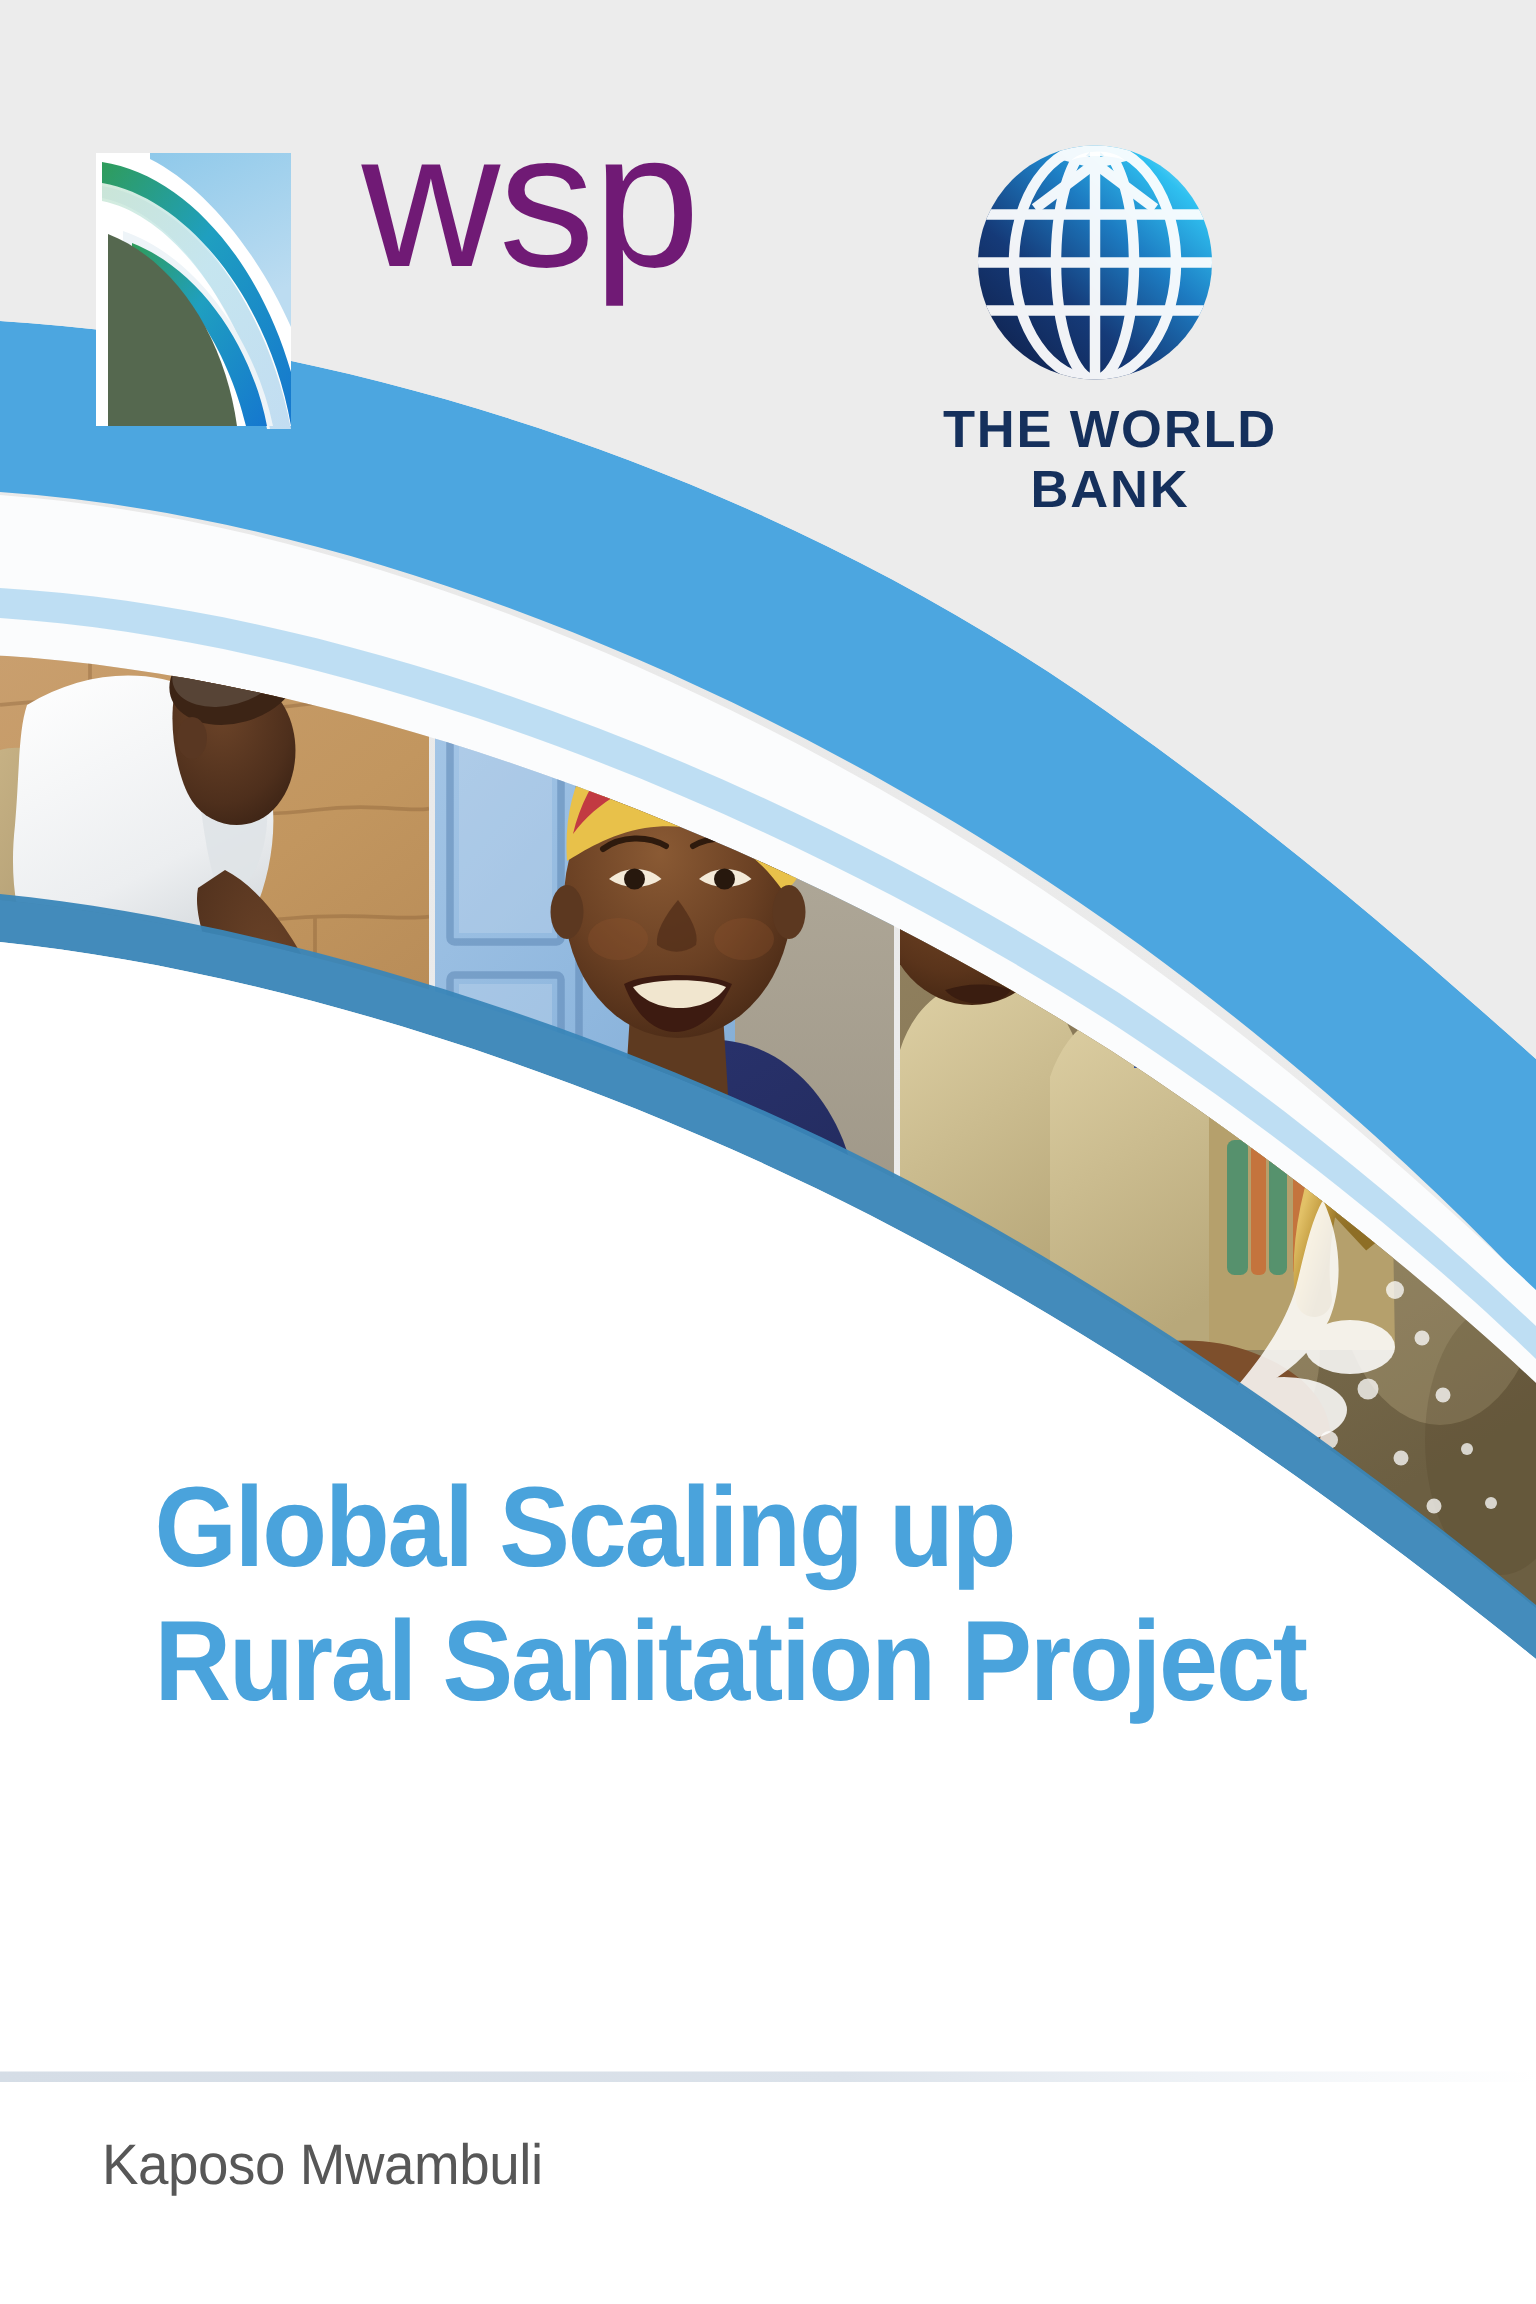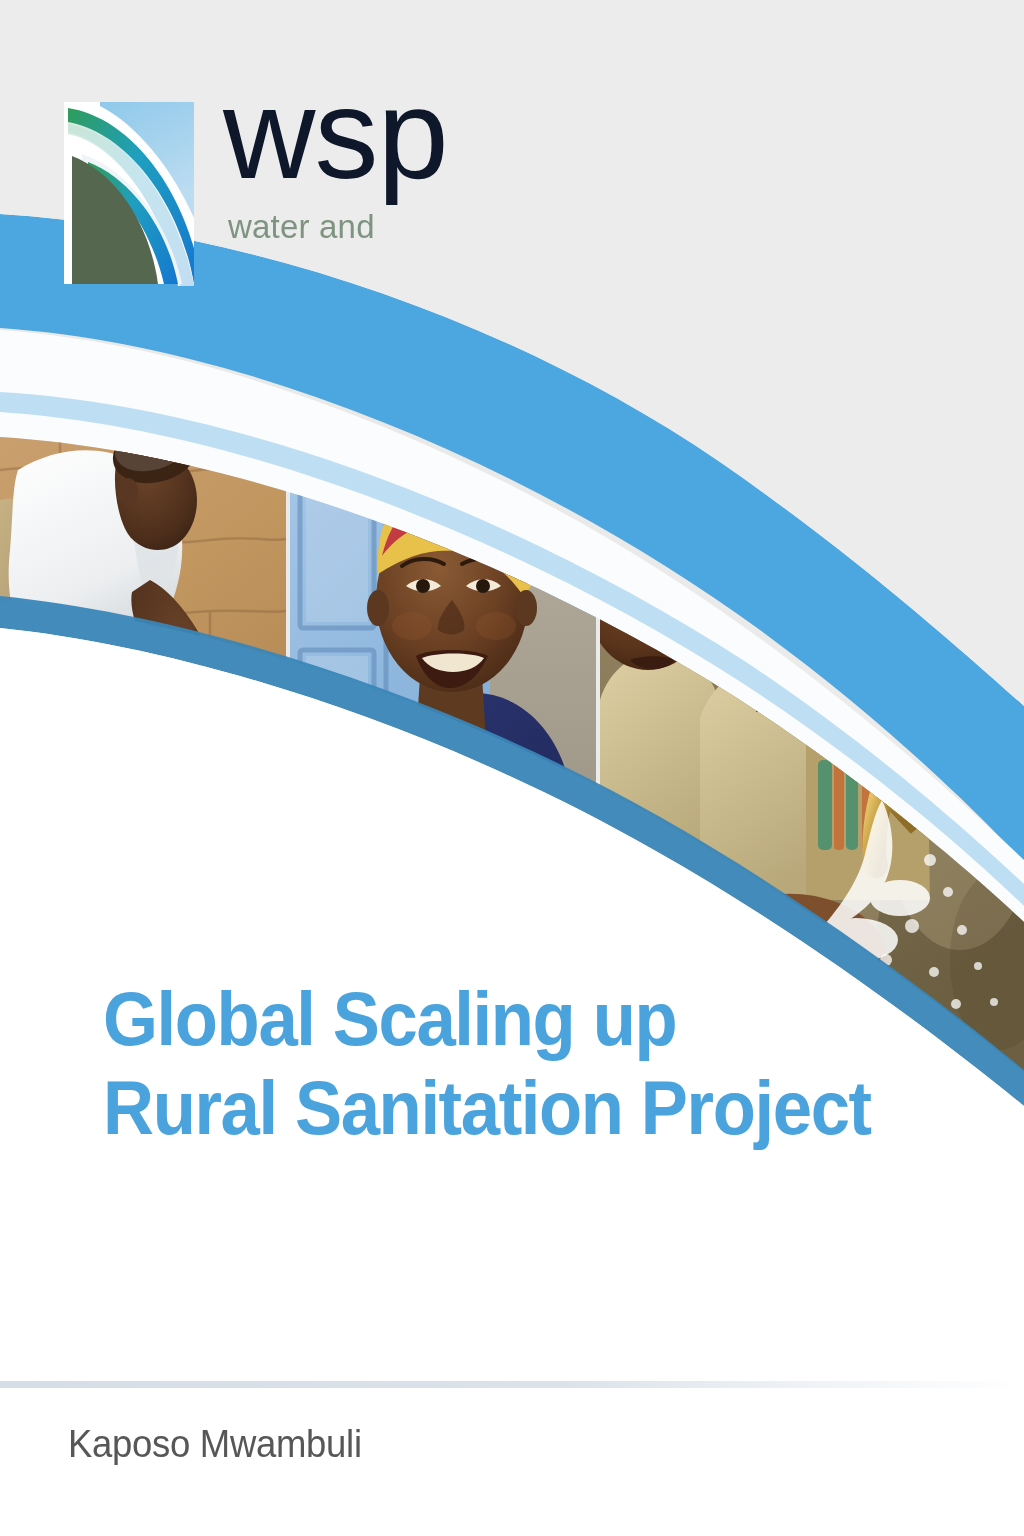--- a/index.html
+++ b/index.html
@@ -45,27 +45,27 @@
     height: 200px;
   }
   .wsp-mark {
     position: absolute;
     left: 0; top: 0;
     width: 138px;
     height: 190px;
   }
   .wsp-word {
     position: absolute;
-    left: 163px;
+    left: 181px;
     top: -28px;
     font-family: "Liberation Sans", sans-serif;
     font-size: 128px;
     font-weight: 400;
     letter-spacing: -1px;
-    color: #0f172a;
+    color: #701a75;
     line-height: 1;
   }
   .wsp-tag {
     position: absolute;
     left: 168px;
     top: 107px;
     font-family: "Liberation Sans", sans-serif;
     font-size: 33px;
     font-weight: 400;
     color: #7f9480;
@@ -570,24 +570,45 @@
       <path d="M8,26 C66,36 120,106 134,188 L118,188 C102,112 58,44 8,34 Z" fill="#f4f7f9"></path>
 
       <path d="M8,36 C58,46 104,114 120,188 L134,188 C118,104 64,30 8,24 Z" fill="url(#wspArc2)" opacity="0.22"></path>
       <path d="M22,56 C70,72 110,128 122,186 L104,186 C92,134 58,82 22,68 Z" fill="#eef4f8"></path>
       <path d="M28,64 C74,82 108,134 118,186 L104,186 C92,134 60,86 28,74 Z" fill="url(#wspArc1)"></path>
 
       <path d="M12,58 C58,76 90,128 98,186 L12,186 Z" fill="#55684f"></path>
     </svg>
     <div class="wsp-word">wsp</div>
     <div class="wsp-tag">
-      <div>water and</div>
     </div>
   </div>
 
+  <div class="wb-logo">
+    <svg class="wb-globe" viewBox="0 0 160 160">
+      <circle cx="80" cy="80" r="78" fill="url(#wbGlobe)"></circle>
+      <g clip-path="url(#wbGlobeClip)" fill="none" stroke="#ffffff" stroke-width="7" opacity="0.94">
+
+        <path d="M6,48 H154"></path>
+        <path d="M2,80 H158"></path>
+        <path d="M6,112 H154"></path>
+
+        <ellipse cx="80" cy="80" rx="26" ry="78"></ellipse>
+        <ellipse cx="80" cy="80" rx="54" ry="78"></ellipse>
+        <path d="M80,2 V158"></path>
+
+        <path d="M80,14 L40,44"></path>
+        <path d="M80,14 L120,44"></path>
+        <path d="M80,14 L58,8"></path>
+        <path d="M80,14 L104,8"></path>
+      </g>
+      <path d="M64,12 C72,4 92,4 100,12 C92,8 72,8 64,12 Z" fill="#ffffff" opacity="0.9"></path>
+    </svg>
+    <div class="wb-text">THE WORLD BANK</div>
+  </div>
 
   <div class="title-block">
     <div class="title-line">Global Scaling up</div>
     <div class="title-line">Rural Sanitation Project</div>
   </div>
 
   <div class="divider"></div>
   <div class="author">Kaposo Mwambuli</div>
 
 </div>

